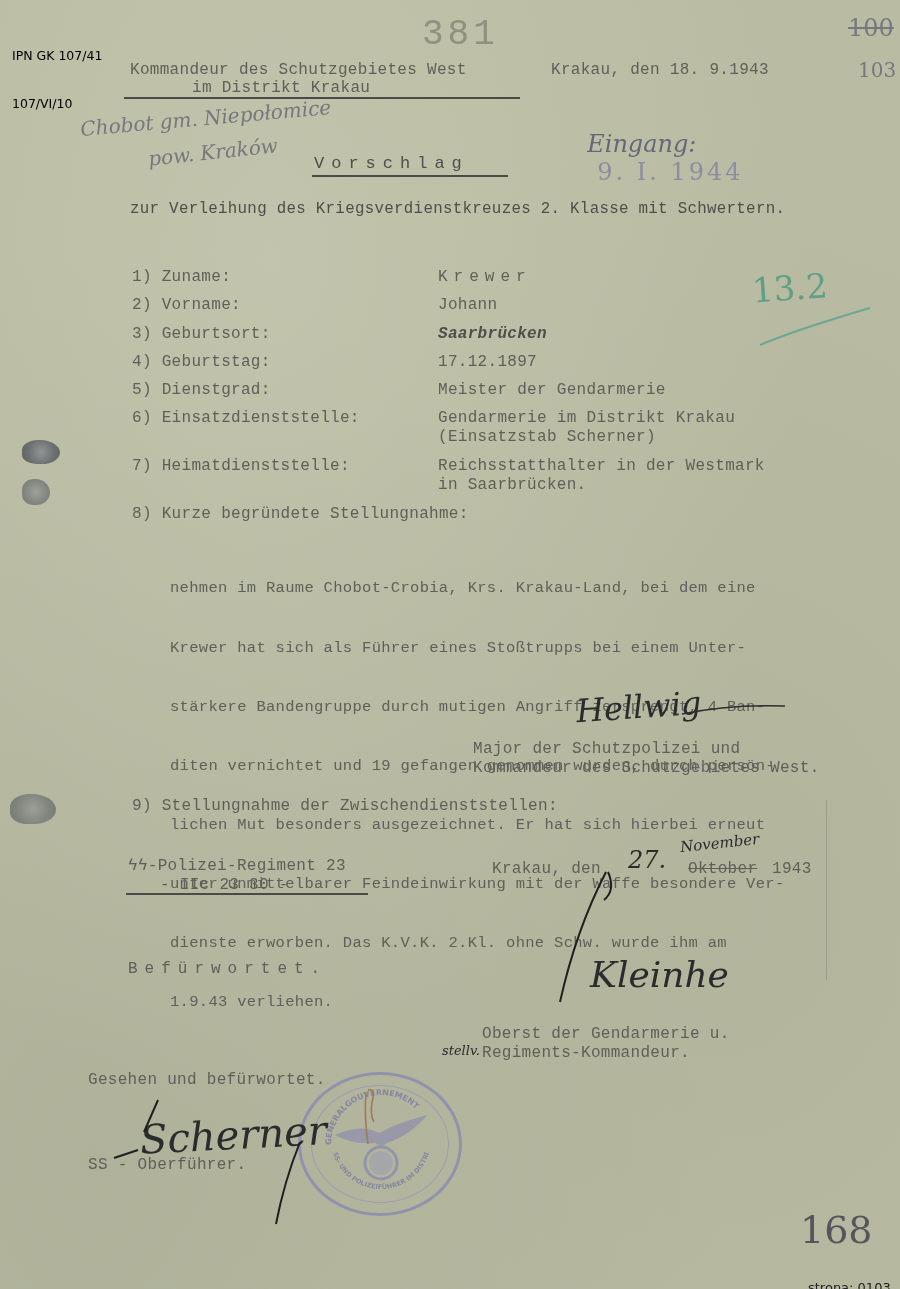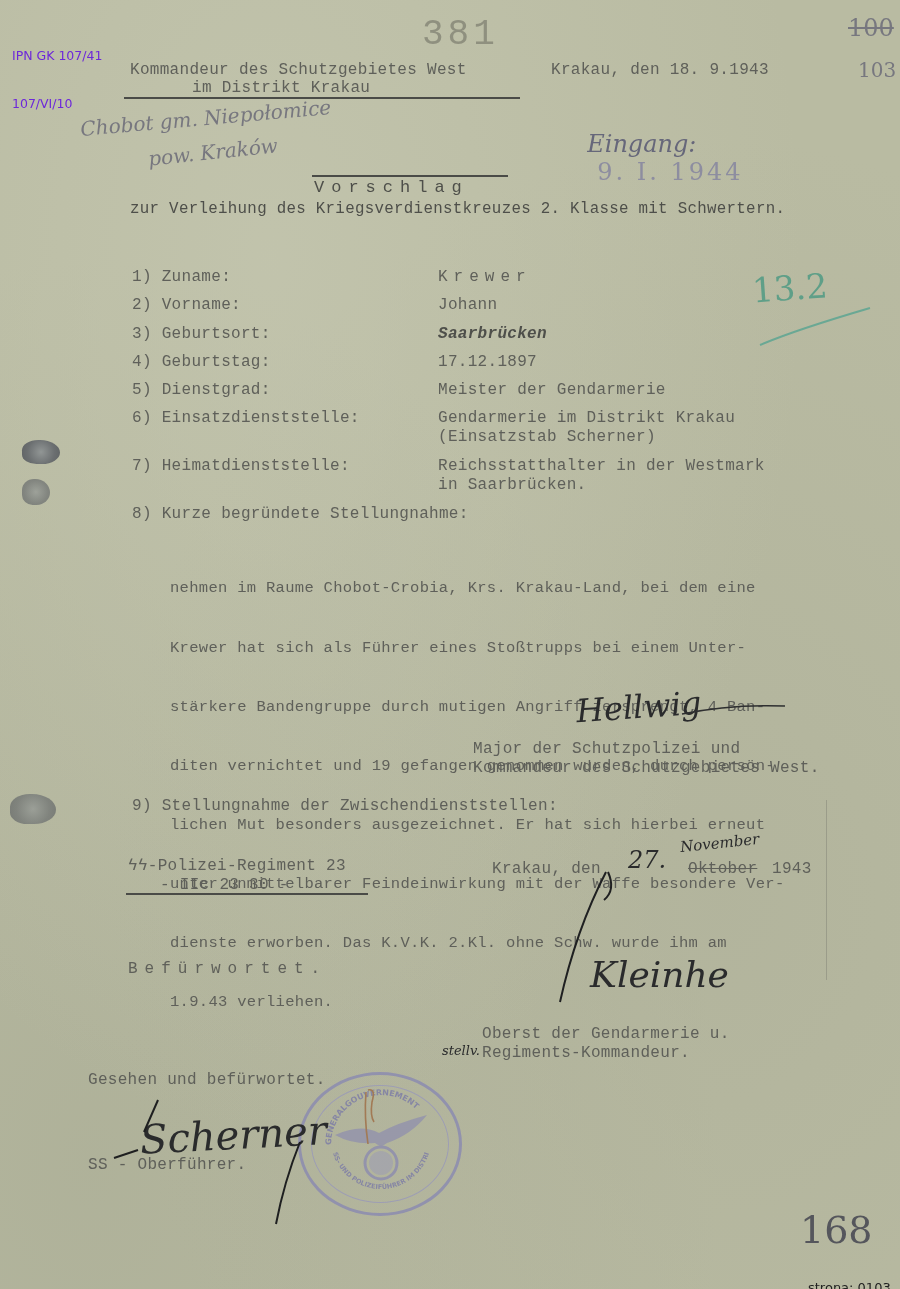--- a/index.html
+++ b/index.html
@@ -9,21 +9,21 @@
     background-image:
       radial-gradient(ellipse at 30% 20%, rgba(200,202,180,0.55), rgba(0,0,0,0) 60%),
       radial-gradient(ellipse at 80% 70%, rgba(170,172,150,0.45), rgba(0,0,0,0) 60%),
       radial-gradient(ellipse at 10% 90%, rgba(165,168,145,0.5), rgba(0,0,0,0) 55%);
     font-family: "Liberation Mono", "DejaVu Sans Mono", monospace;
     color: #5b5c55;
   }
   .abs { position: absolute; white-space: pre; }
   .tw { font-family: "Liberation Mono", "DejaVu Sans Mono", monospace; font-size: 16px; color: #5f605a; letter-spacing: 0.3px; }
   .tw.dark { color: #4e4f4a; }
-  .archive { font-family: "DejaVu Sans", sans-serif; font-size: 12.5px; color: #6d28d9; line-height: 16px; }
+  .archive { font-family: "DejaVu Sans", sans-serif; font-size: 12.5px; color: #000000; line-height: 16px; }
   .hand { font-family: "DejaVu Serif", serif; font-style: italic; color: #6c6c7a; }
   .hand.pencil { color: #77777f; }
   .hand.green { color: #5f9f88; }
   .hand.ink { color: #2a2b2c; }
   .stamp-text { font-family: "DejaVu Serif", serif; color: #8a8aa8; font-size: 20px; }
   .underline { position: absolute; height: 2px; background: #4a4b47; }
   .spaced { letter-spacing: 7px; }
   .field-label { left: 132px; }
   .field-value { left: 438px; }
   .stain { position: absolute; border-radius: 45% 55% 50% 40%; background: radial-gradient(circle at 50% 50%, #8a8f92 0%, #5d6167 60%, #4d5157 100%); opacity: 0.85; }
@@ -56,21 +56,21 @@
 <div class="abs tw" style="left:551px; top:61px;">Krakau, den 18. 9.1943</div>
 
 <div class="abs hand pencil" style="left:80px; top:106px; font-size:20px; transform:rotate(-5deg);">Chobot gm. Niepołomice</div>
 <div class="abs hand pencil" style="left:148px; top:140px; font-size:20px; transform:rotate(-6deg);">pow. Kraków</div>
 
 <div class="abs" style="left:568px; top:112px;">
   <span class="hand" style="font-size:24px; color:#66677a;">Eingang:</span>
   <span class="stamp-text" style="margin-left:10px; font-size:24px; color:#8d8da0; letter-spacing:3px;">9. I. 1944</span>
 </div>
 
-<div class="abs tw dark spaced" style="left:314px; top:154px; font-size:17px;margin-top:24px;">Vorschlag</div>
+<div class="abs tw dark spaced" style="left:314px; top:154px; font-size:17px;">Vorschlag</div>
 <div class="underline" style="left:312px; top:175px; width:196px;"></div>
 
 <div class="abs tw dark" style="left:130px; top:200px; font-size:15.8px;">zur Verleihung des Kriegsverdienstkreuzes 2. Klasse mit Schwertern.</div>
 
 <div class="abs hand green" style="left:752px; top:268px; font-size:34px; font-style:normal; transform:rotate(-4deg);">13.2</div>
 <svg style="left:755px; top:300px;" width="120" height="50">
   <path d="M5 45 Q40 30 115 8" stroke="#6aa894" stroke-width="2" fill="none"></path>
 </svg>
 
 <div class="abs tw field-label" style="top:268px;"><span>1)</span> <span>Zuname:</span></div>

